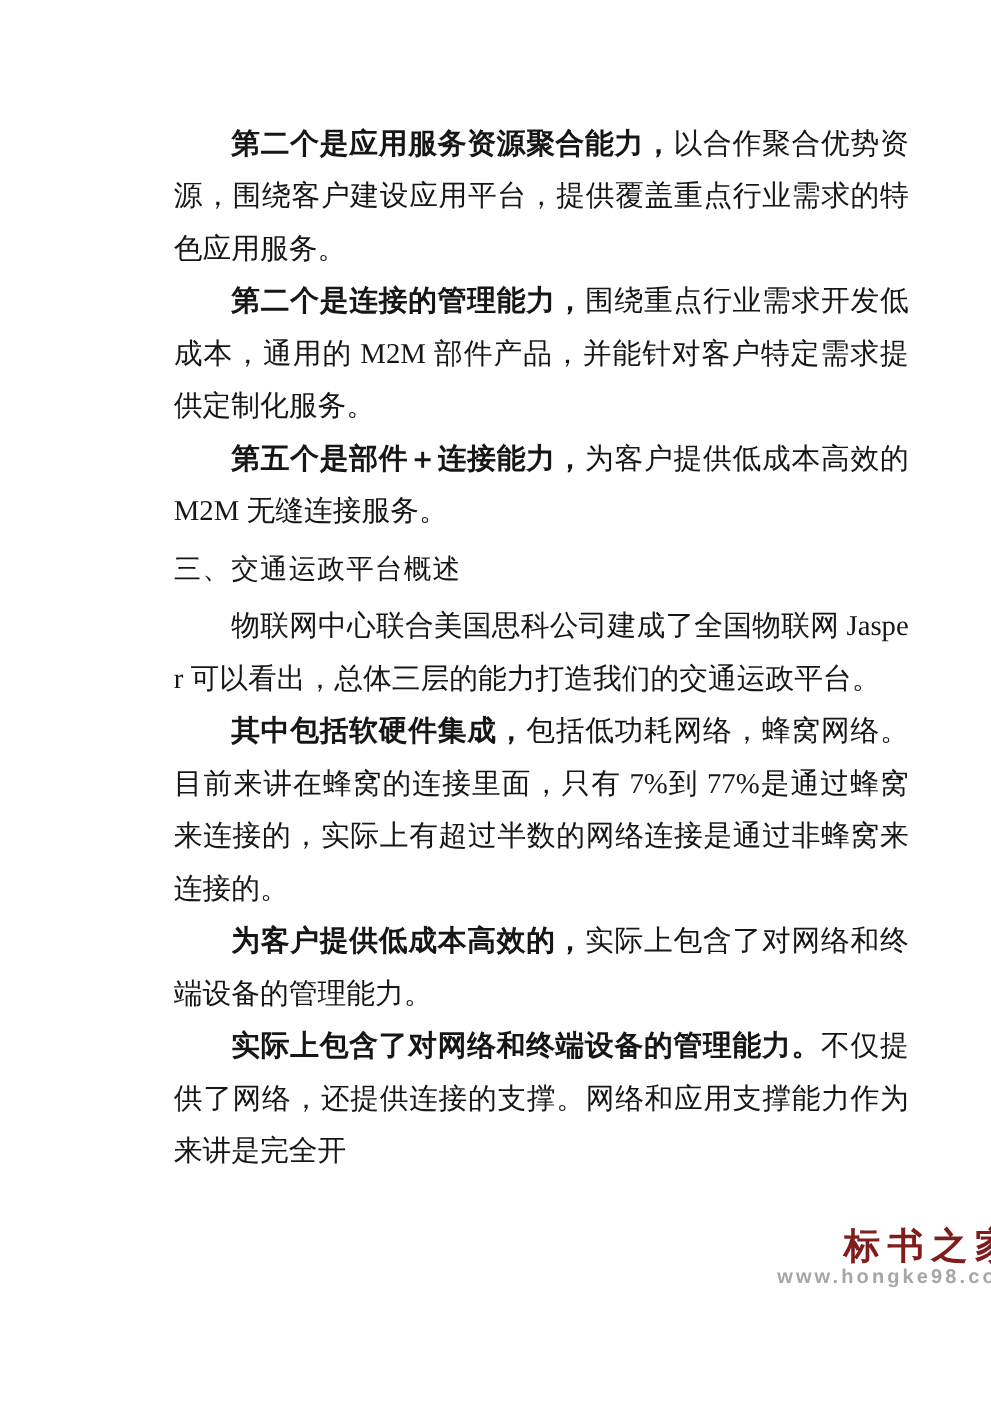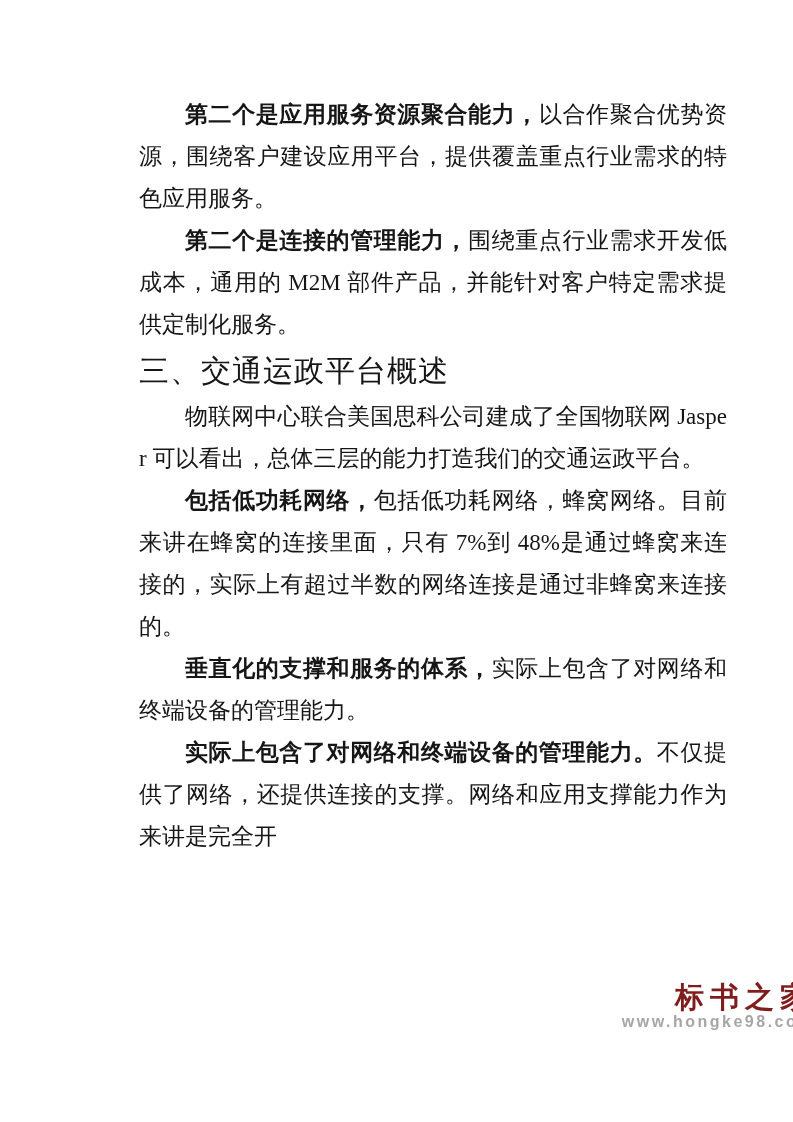--- a/index.html
+++ b/index.html
@@ -29,21 +29,21 @@
   .p-body {
     margin: 0;
     text-indent: 46px;
     word-break: break-all;
   }
   .p-body:last-child {
     text-align-last: left;
   }
   .p-heading {
     margin: 0;
-    font-size: 30px;
+    font-size: 22px;
     line-height: 50px;
     font-weight: normal;
     text-indent: 0;
     text-align: left;
     letter-spacing: 1px;
     white-space: nowrap;
   }
   .run-bold {
     font-weight: bold;
   }
@@ -71,23 +71,24 @@
     color: #a6a6a6;
   }
 </style>
 </head>
 <body>
 
 <div class="page">
   <div class="content" id="doc-content">
       <p class="p-body"><span class="run-bold">第二个是应用服务资源聚合能力，</span><span class="run-normal">以合作聚合优势资源，围绕客户建设应用平台，提供覆盖重点行业需求的特色应用服务。</span></p>
       <p class="p-body"><span class="run-bold">第二个是连接的管理能力，</span><span class="run-normal">围绕重点行业需求开发低成本，通用的 M2M 部件产品，并能针对客户特定需求提供定制化服务。</span></p>
+      <p class="p-body"><span class="run-bold">第五个是部件＋连接能力，</span><span class="run-normal">为客户提供低成本高效的 M2M 无缝连接服务。</span></p>
       <p class="p-heading"><span class="run-normal">三、交通运政平台概述</span></p>
       <p class="p-body"><span class="run-normal">物联网中心联合美国思科公司建成了全国物联网 Jasper 可以看出，总体三层的能力打造我们的交通运政平台。</span></p>
-      <p class="p-body"><span class="run-bold">包括低功耗网络，</span><span class="run-normal">包括低功耗网络，蜂窝网络。目前来讲在蜂窝的连接里面，只有 7%到 48%是通过蜂窝来连接的，实际上有超过半数的网络连接是通过非蜂窝来连接的。</span></p>
-      <p class="p-body"><span class="run-bold">垂直化的支撑和服务的体系，</span><span class="run-normal">实际上包含了对网络和终端设备的管理能力。</span></p>
+      <p class="p-body"><span class="run-bold">其中包括软硬件集成，</span><span class="run-normal">包括低功耗网络，蜂窝网络。目前来讲在蜂窝的连接里面，只有 7%到 77%是通过蜂窝来连接的，实际上有超过半数的网络连接是通过非蜂窝来连接的。</span></p>
+      <p class="p-body"><span class="run-bold">为客户提供低成本高效的，</span><span class="run-normal">实际上包含了对网络和终端设备的管理能力。</span></p>
       <p class="p-body"><span class="run-bold">实际上包含了对网络和终端设备的管理能力。</span><span class="run-normal">不仅提供了网络，还提供连接的支撑。网络和应用支撑能力作为来讲是完全开</span></p>
     </div>
   <div class="watermark">
     <div class="wm-brand">标书之家</div>
     <div class="wm-url">www.hongke98.com</div>
   </div>
 </div>
 
 </body></html>

